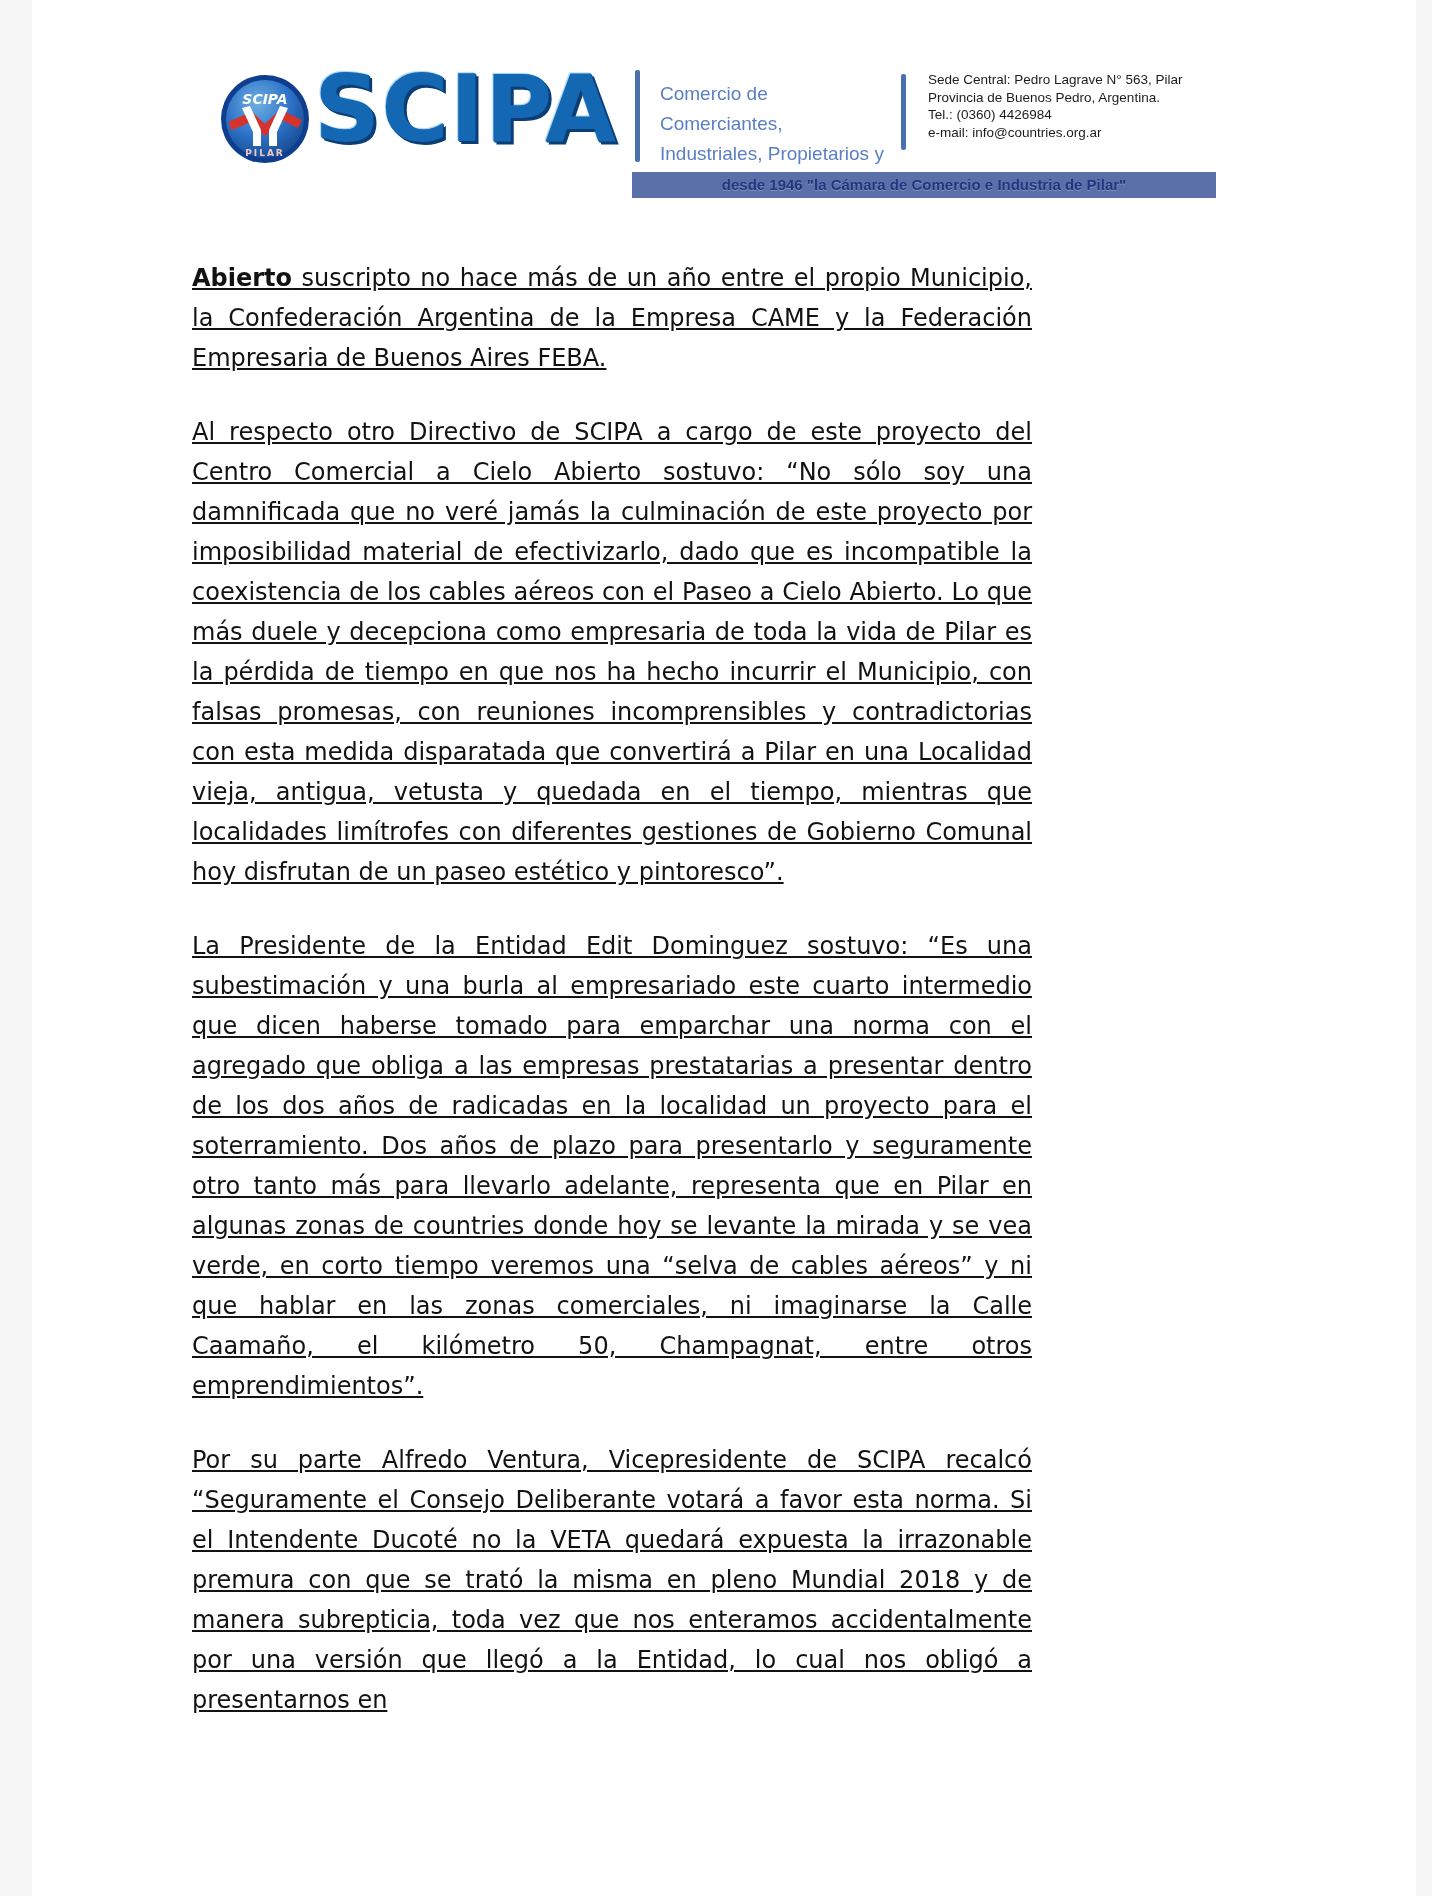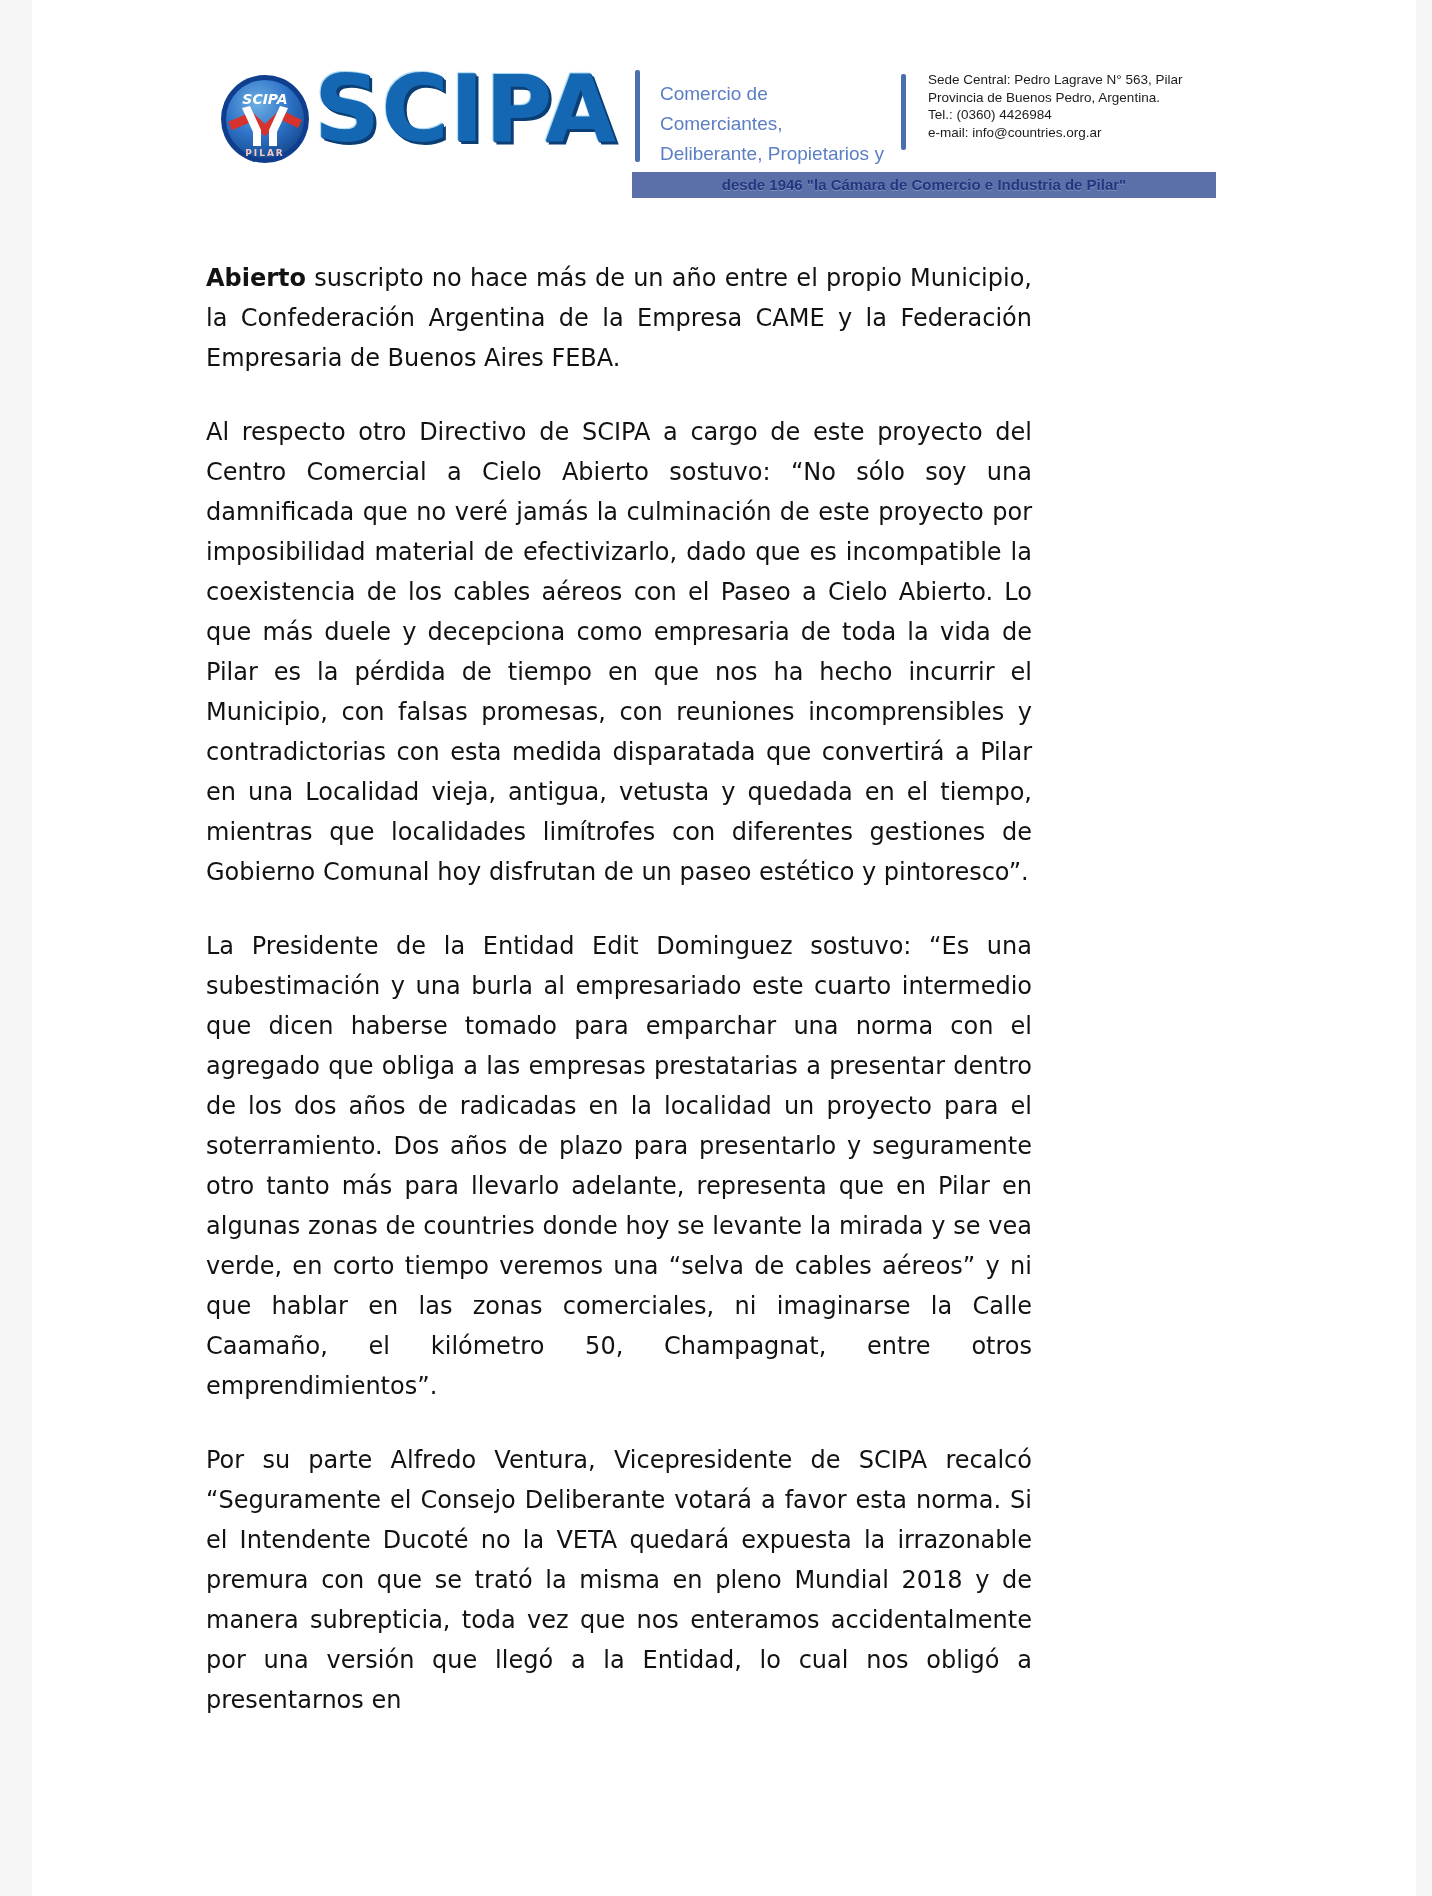--- a/index.html
+++ b/index.html
@@ -44,21 +44,21 @@
     text-shadow: 0 1px 0 rgba(255,255,255,0.25);
     white-space:nowrap; overflow:hidden;
   }
 
   
   .article {
     position:absolute; left:158px; top:258px; width:842px;
     font-family:"DejaVu Sans", sans-serif;
     font-size:24px; line-height:40px; color:#121212;
   }
-  .article p { margin:0 0 34px 16px; text-align:justify; }
+  .article p { margin:0 0 34px 2px; text-align:justify;text-decoration:underline; }
   .article b { font-weight:bold; }
 </style>
 </head>
 <body>
 
 <div class="viewport">
   <div class="paper">
 
     <div>
 
@@ -82,21 +82,21 @@
           <text x="45" y="82" text-anchor="middle" font-family="DejaVu Sans, sans-serif" font-size="9" font-weight="bold" letter-spacing="2" fill="#f3c8c4">PILAR</text>
         </svg>
       </span>
 
       <div class="brand-word">SCIPA</div>
 
       <div class="vsep vsep-1"></div>
 
       <div class="tagline">
         <div>Comercio de Comerciantes,</div>
-        <div>Deliberante, Propietarios y</div>
+        <div>Industriales, Propietarios y</div>
         <div>Afines del Buenos de Pilar</div>
       </div>
 
       <div class="vsep vsep-2"></div>
 
       <div class="contact">
         <div>Sede Central: Pedro Lagrave N° 563, Pilar</div>
         <div>Provincia de Buenos Pedro, Argentina.</div>
         <div>Tel.: (0360) 4426984</div>
         <div>e-mail: info@countries.org.ar</div>

